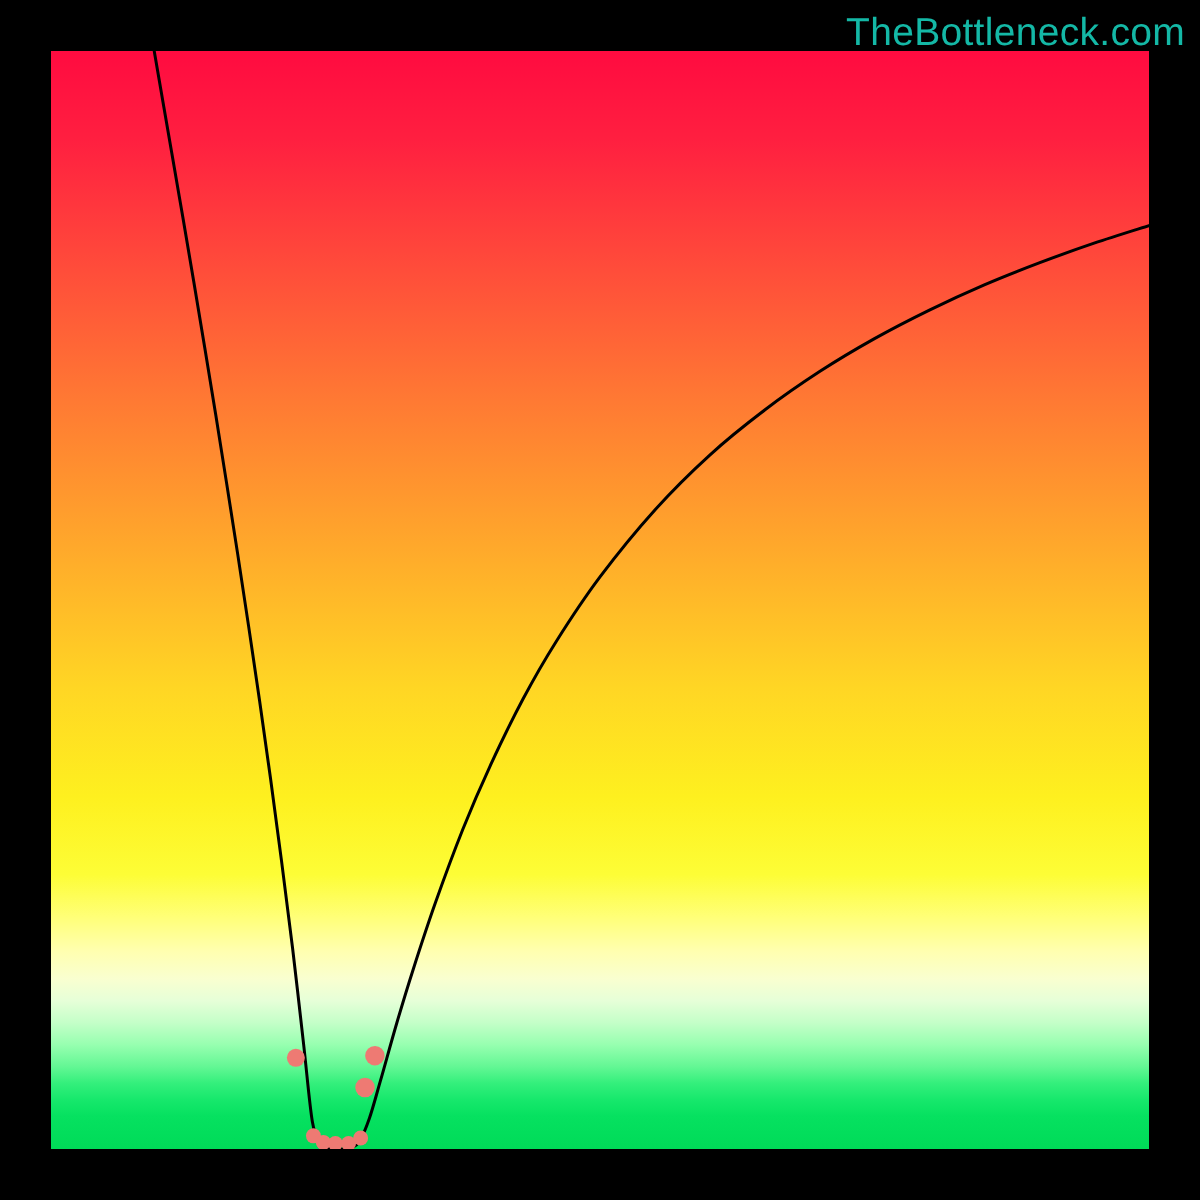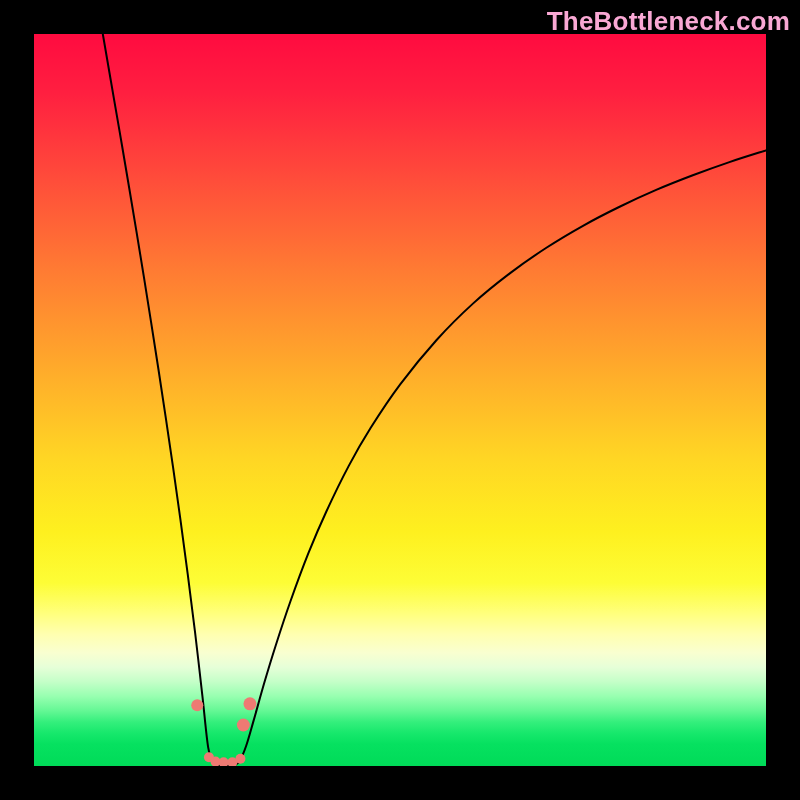--- a/index.html
+++ b/index.html
@@ -60,23 +60,23 @@
     position: absolute;
     left: 0;
     top: 0;
     width: 732px;
     height: 732px;
   }
   .watermark {
     position: absolute;
     top: 6px;
     right: 10px;
-    color: #f9a8d4;
+    color: #14b8a6;
     font-size: 26px;
-    font-weight: 700;
+    font-weight: 400;
     letter-spacing: 0.2px;
     user-select: none;
   }
 </style>
 </head>
 <body>
 
 <div class="frame">
   <div class="plot">
     <div class="gradient"></div>

